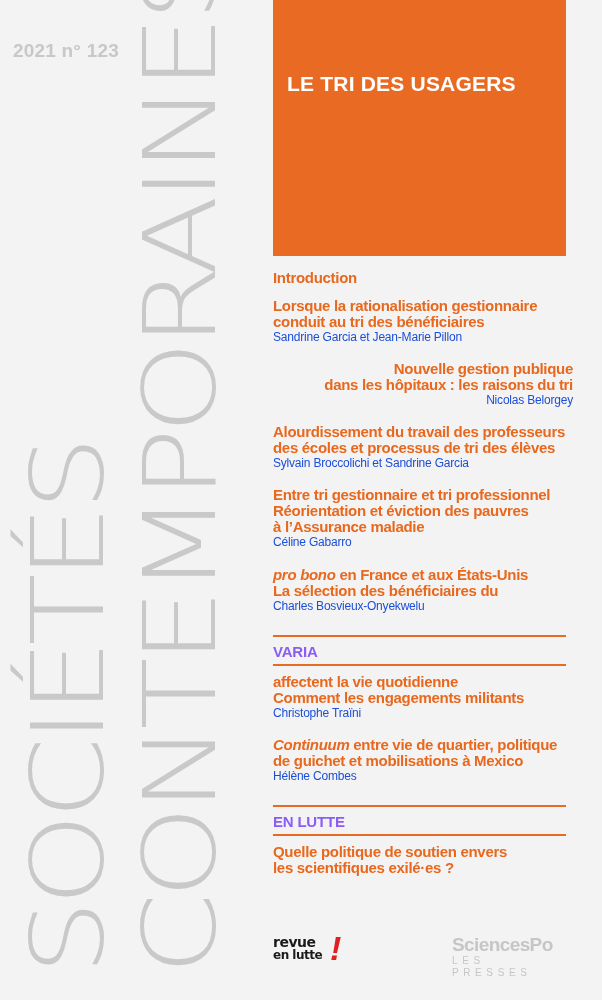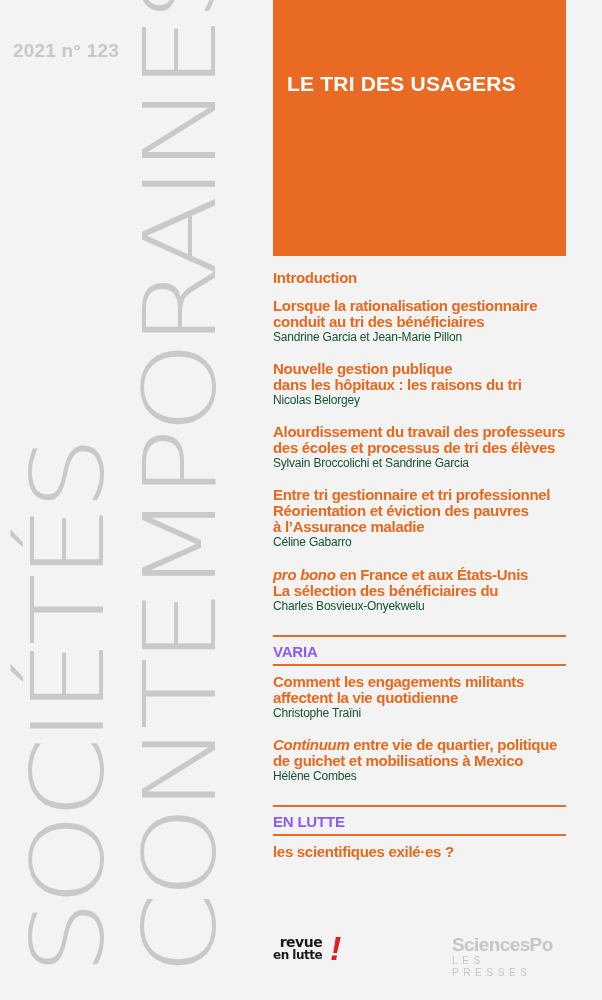--- a/index.html
+++ b/index.html
@@ -35,32 +35,31 @@
   .theme-title {
     position:absolute; left:287px; top:72px;
     color:#ffffff; font-weight:bold; font-size:21px; letter-spacing:0.2px;
   }
   .entry { position:absolute; left:0; width:300px; }
   .entry .t {
     color:#e8681e; font-weight:bold; font-size:15px; line-height:16px; letter-spacing:-0.3px;
   }
   .entry .t i { font-style:italic; }
   .entry .a {
-    color:#14532d; font-size:12px; line-height:14px; font-weight:normal; letter-spacing:-0.2px;
+    color:#1d4ed8; font-size:12px; line-height:14px; font-weight:normal; letter-spacing:-0.2px;
   }
   .rule { position:absolute; left:273px; width:293px; height:2px; background:#e96b23; }
   .section {
     position:absolute; left:273px; color:#8b5cf6; font-weight:bold; font-size:15px; letter-spacing:-0.2px;
   }
 
   .logo-revue { position:absolute; left:273px; top:935px; }
   .logo-revue .r1, .logo-revue .r2 {
     display:block; color:#1a1a1a; font-weight:bold; font-family:"DejaVu Sans", sans-serif;
     letter-spacing:-0.5px;
-    text-align:right;
   }
   .logo-revue .r1 { font-size:14px; line-height:14px; }
   .logo-revue .r2 { font-size:12px; line-height:13px; }
   .logo-revue .bang {
     position:absolute; left:57px; top:-4px; color:#e02020; font-weight:bold; font-style:italic;
     font-size:34px; line-height:34px;
   }
 
   .logo-scpo { position:absolute; left:452px; top:935px; width:114px; text-align:left; }
   .logo-scpo .s1 { display:block; color:#c6c6c6; font-weight:bold; font-size:19px; line-height:20px; letter-spacing:-0.6px; }
@@ -82,21 +81,21 @@
 <div class="entry" style="left:273px; top:270px;">
   <div class="t">Introduction</div>
 </div>
 
 <div class="entry" style="left:273px; top:298px;">
   <div class="t">Lorsque la rationalisation gestionnaire</div>
   <div class="t">conduit au tri des bénéficiaires</div>
   <div class="a">Sandrine Garcia et Jean-Marie Pillon</div>
 </div>
 
-<div class="entry" style="left:273px; top:361px;">
+<div class="entry" style="left:273px; top:361px;text-align:right;">
   <div class="t">Nouvelle gestion publique</div>
   <div class="t">dans les hôpitaux : les raisons du tri</div>
   <div class="a">Nicolas Belorgey</div>
 </div>
 
 <div class="entry" style="left:273px; top:424px;">
   <div class="t">Alourdissement du travail des professeurs</div>
   <div class="t">des écoles et processus de tri des élèves</div>
   <div class="a">Sylvain Broccolichi et Sandrine Garcia</div>
 </div>
@@ -112,36 +111,37 @@
   <div class="t"><i>pro bono</i><span> en France et aux États-Unis</span></div>
   <div class="t">La sélection des bénéficiaires du</div>
   <div class="a">Charles Bosvieux-Onyekwelu</div>
 </div>
 
 <div class="rule" style="top:635px;"></div>
 <div class="section" style="top:643px;">VARIA</div>
 <div class="rule" style="top:664px;"></div>
 
 <div class="entry" style="left:273px; top:674px;">
+  <div class="t">affectent la vie quotidienne</div>
   <div class="t">Comment les engagements militants</div>
-  <div class="t">affectent la vie quotidienne</div>
   <div class="a">Christophe Traïni</div>
 </div>
 
 <div class="entry" style="left:273px; top:737px;">
   <div class="t"><i>Continuum</i><span> entre vie de quartier, politique</span></div>
   <div class="t">de guichet et mobilisations à Mexico</div>
   <div class="a">Hélène Combes</div>
 </div>
 
 <div class="rule" style="top:805px;"></div>
 <div class="section" style="top:813px;">EN LUTTE</div>
 <div class="rule" style="top:834px;"></div>
 
 <div class="entry" style="left:273px; top:844px;">
+  <div class="t">Quelle politique de soutien envers</div>
   <div class="t">les scientifiques exilé·es ?</div>
 </div>
 
 <div class="logo-revue">
   <span class="r1">revue</span>
   <span class="r2">en lutte</span>
   <span class="bang">!</span>
 </div>
 
 <div class="logo-scpo">

